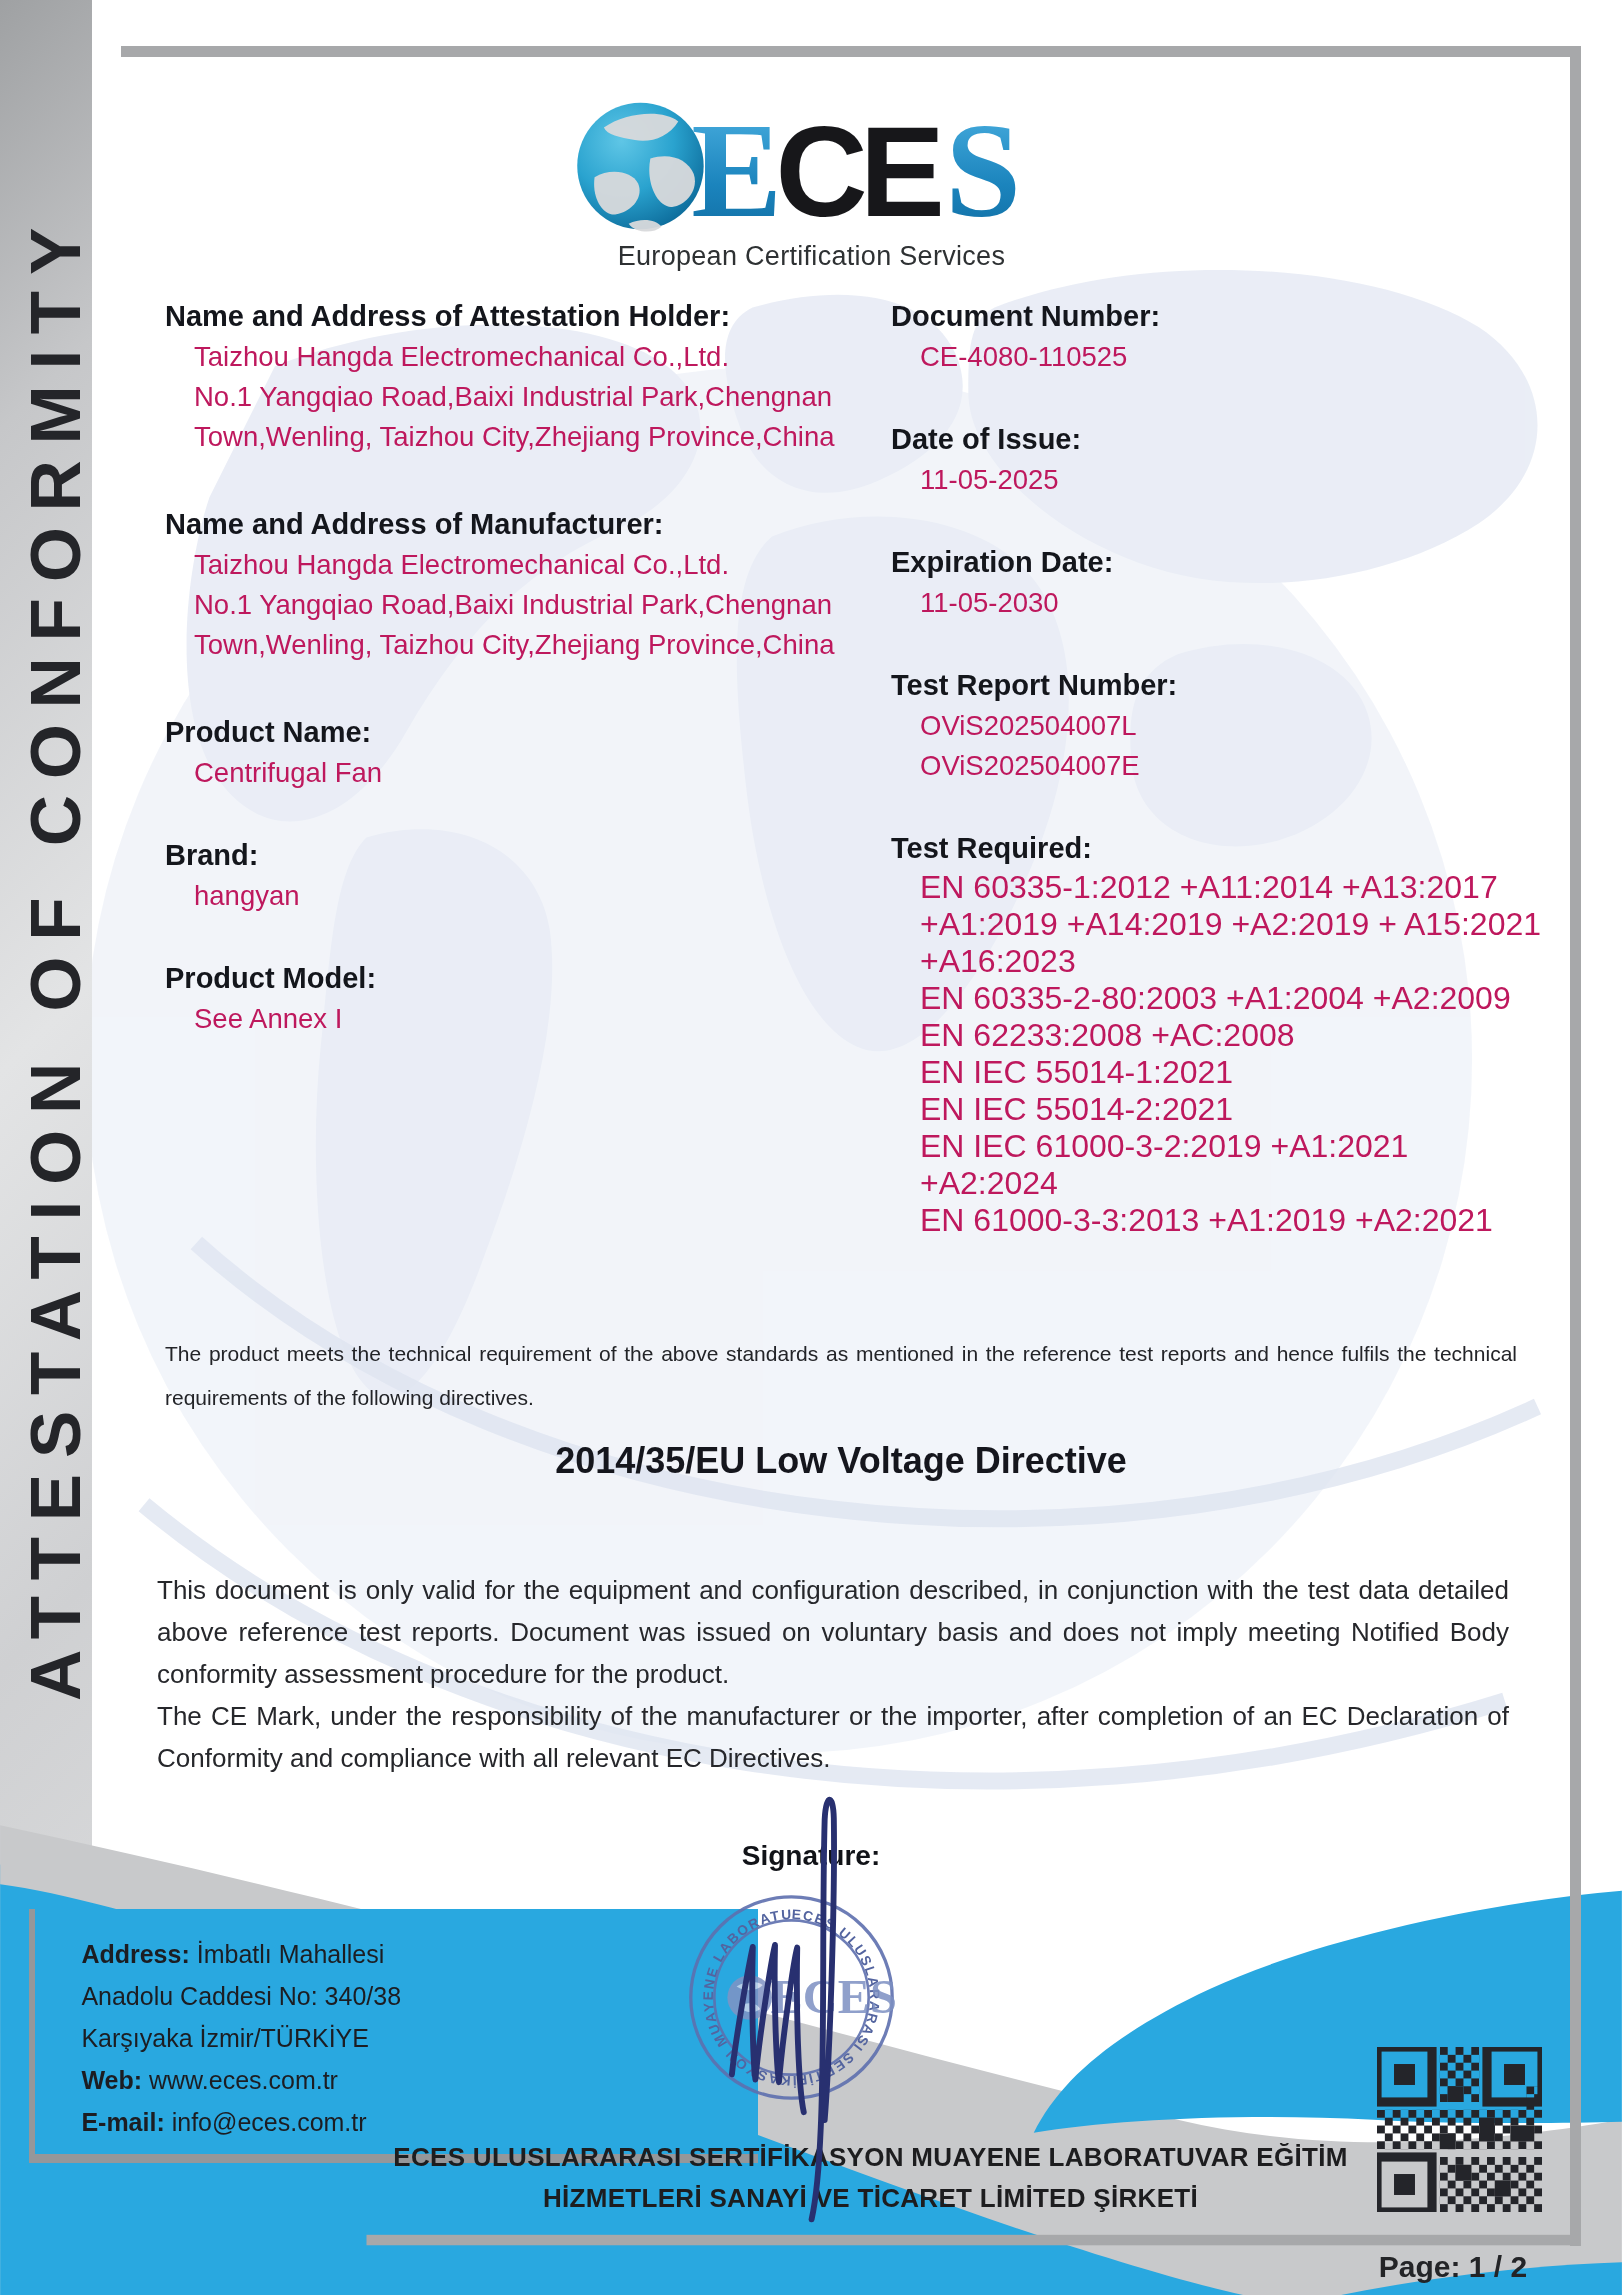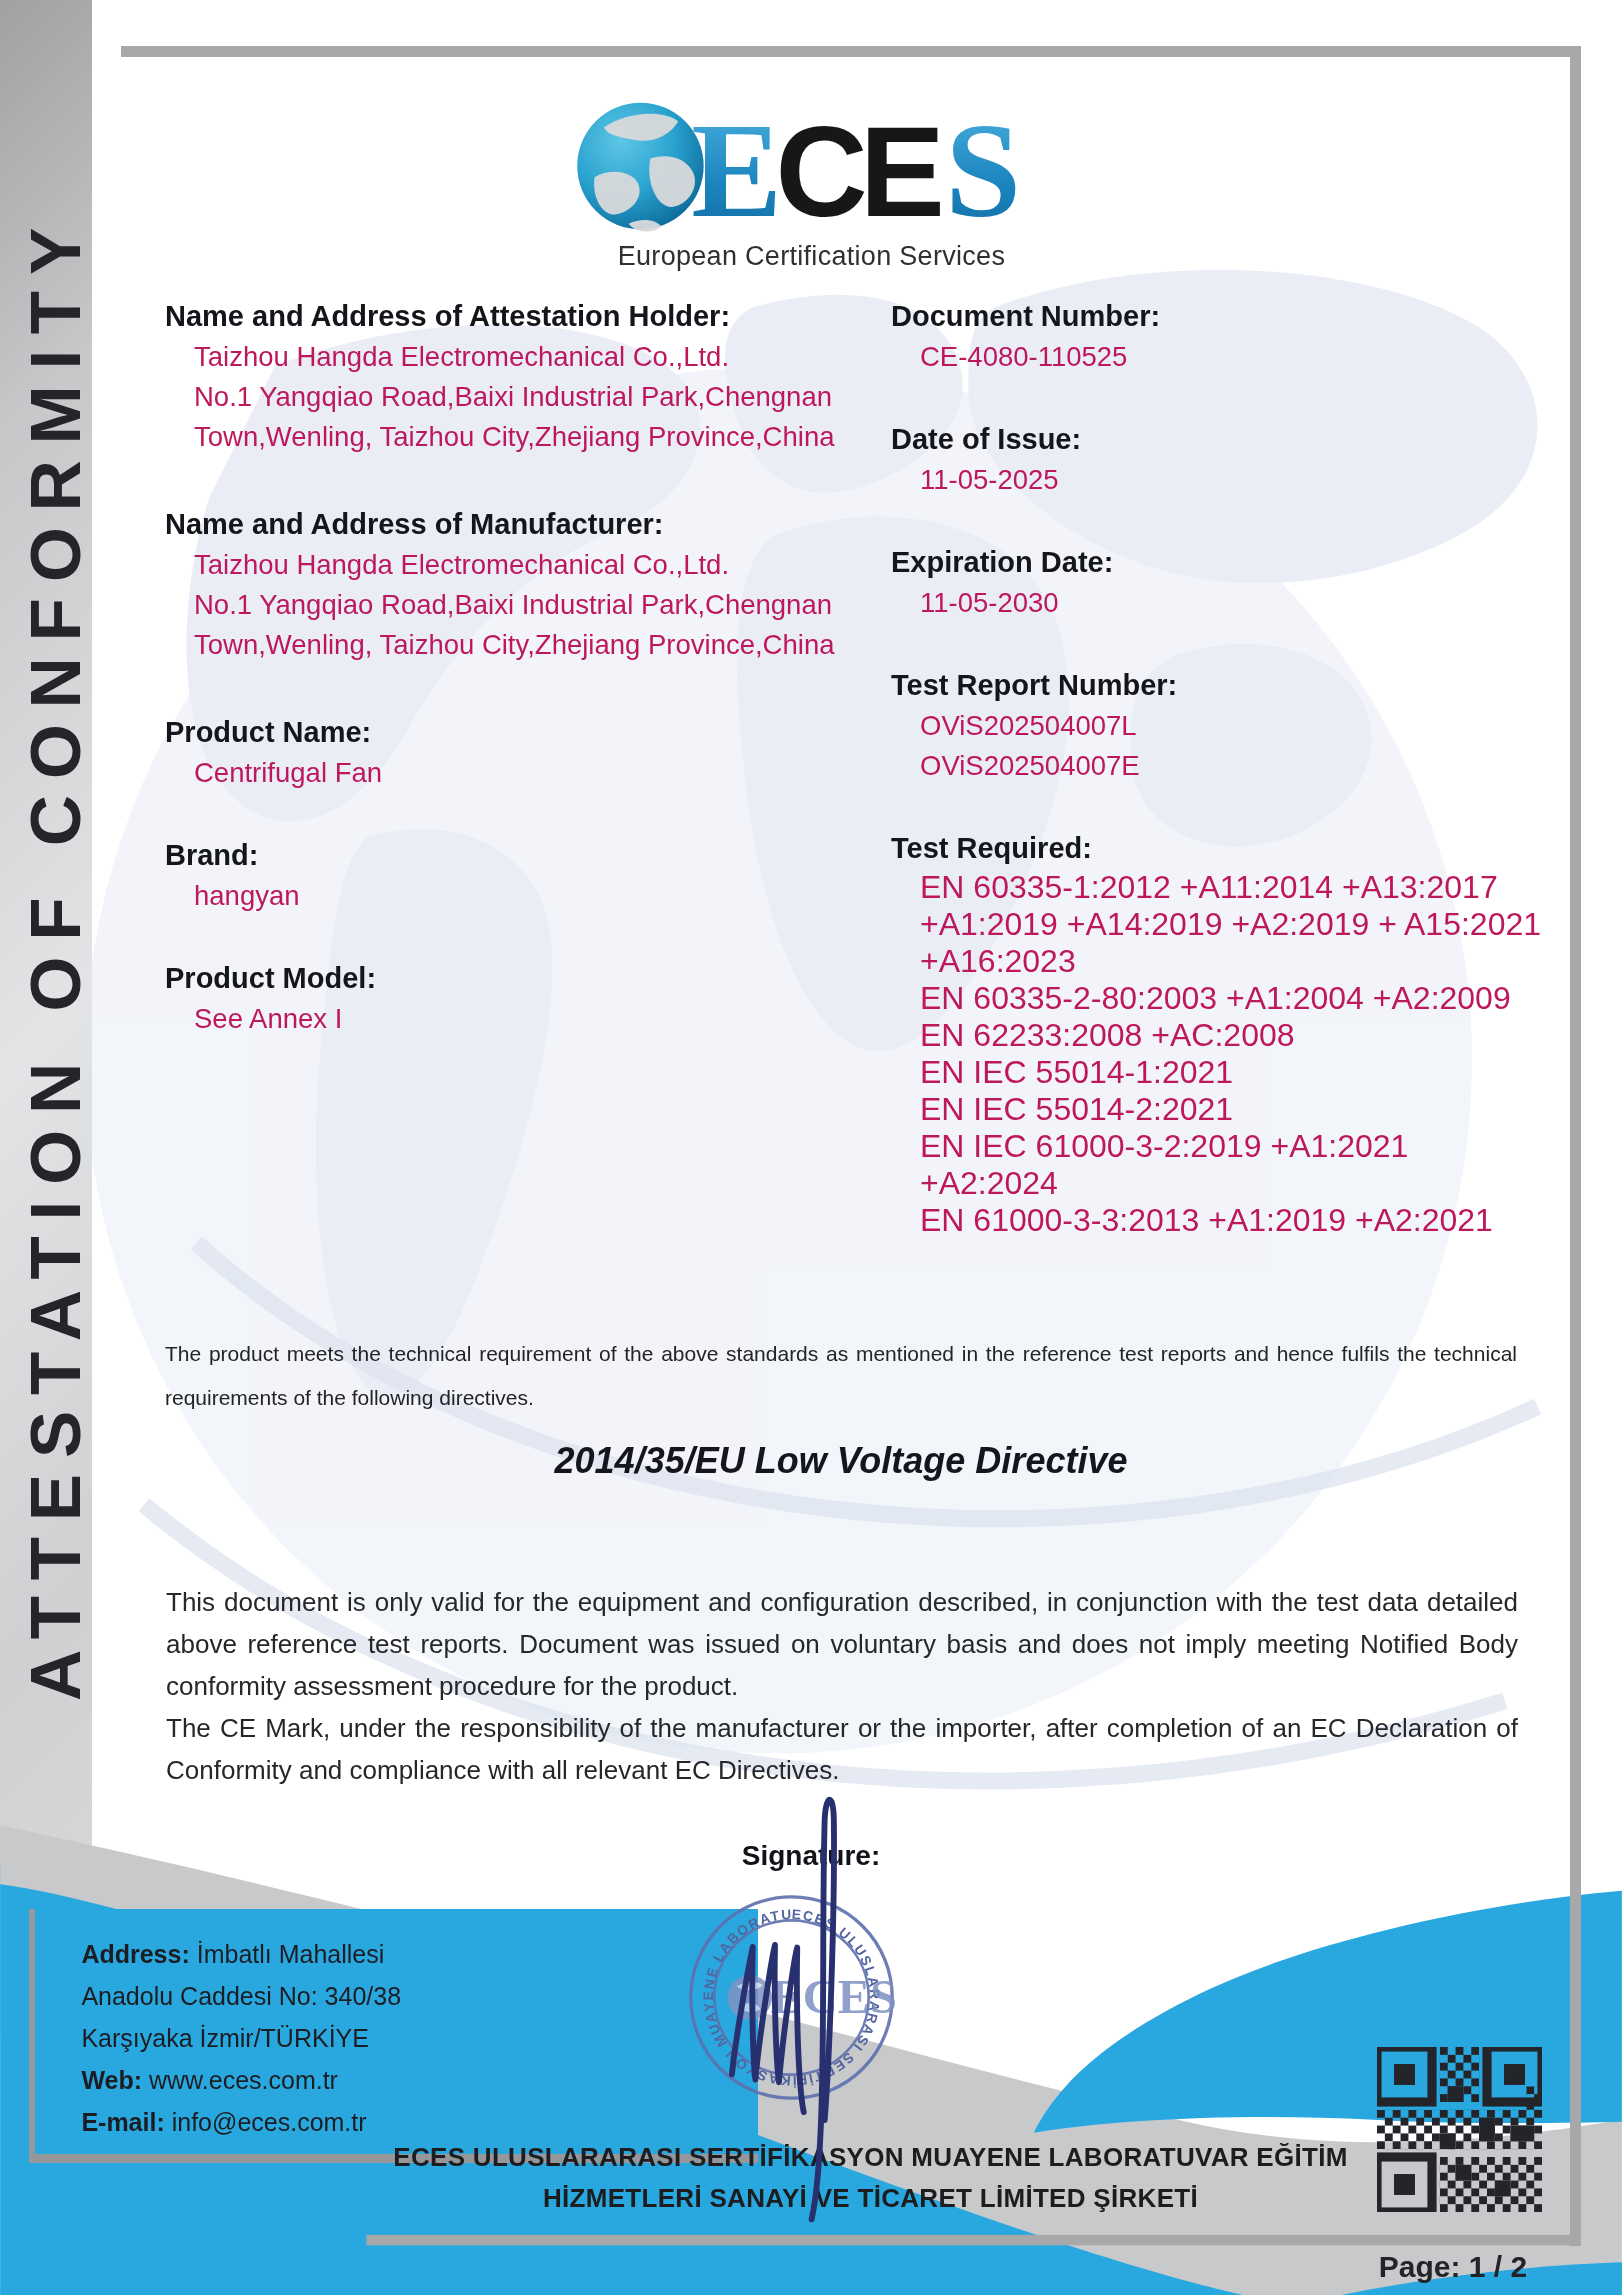--- a/index.html
+++ b/index.html
@@ -33,23 +33,23 @@
   .col-right{position:absolute;left:891px;top:296px;width:661px;z-index:3;}
   .h{font-size:29px;font-weight:bold;color:#14161c;line-height:41px;}
   .t{font-size:27.5px;color:#be185d;line-height:40px;margin-left:29px;}
   .grp{margin-bottom:47px;}
   .grp.tight{margin-bottom:42px;}
   .test-lines .t{line-height:37px;font-size:32px;}
 
   .statement{position:absolute;left:165px;top:1332px;width:1352px;z-index:3;
       font-size:21px;line-height:44px;color:#232428;text-align:justify;}
   .directives{position:absolute;left:165px;top:1433px;width:1352px;z-index:3;text-align:center;
-      font-size:36px;font-weight:bold;font-style:italic;color:#15161d;line-height:56px;}
-  .disclaimer{position:absolute;left:166px;top:1569px;width:1352px;z-index:3;
-      font-size:26px;line-height:42px;color:#26272b;text-align:justify;margin-top:12px;}
+      font-size:36px;font-weight:bold;color:#15161d;line-height:56px;}
+  .disclaimer{position:absolute;left:157px;top:1569px;width:1352px;z-index:3;
+      font-size:26px;line-height:42px;color:#26272b;text-align:justify;}
   .disclaimer p{margin:0;}
 
   .sig-label{position:absolute;left:484px;top:1840px;width:654px;text-align:center;z-index:4;
       font-size:28px;font-weight:bold;color:#111318;}
   .stamp{position:absolute;left:679px;top:1885px;z-index:4;}
   .signature-svg{position:absolute;left:694px;top:1780px;z-index:5;}
 
   
   .waves{position:absolute;left:0;top:1701px;z-index:2;}
 

